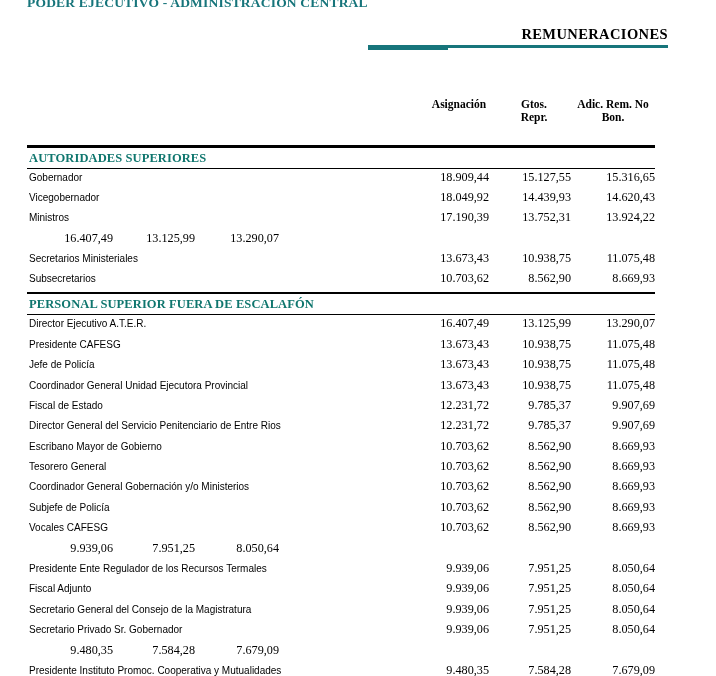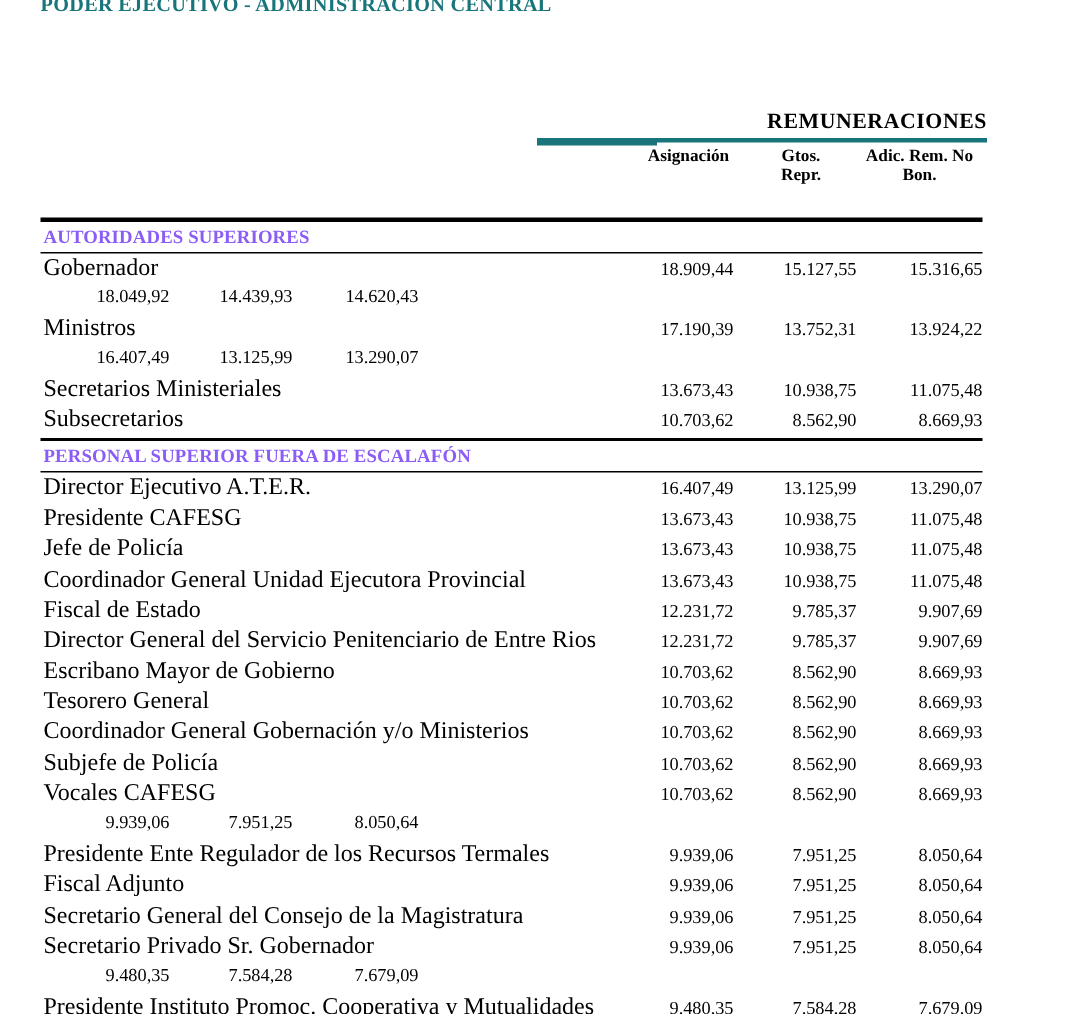--- a/index.html
+++ b/index.html
@@ -25,24 +25,23 @@
     font-weight: bold;
     font-size: 13.5px;
     letter-spacing: 0.2px;
     color: #17757b;
     white-space: nowrap;
   }
 
   
   .banner {
     position: absolute;
-    left: 358px;
+    left: 368px;
     top: 26px;
     width: 300px;
-    margin-top: 47px;
   }
   .banner-label {
     text-align: right;
     font-family: "Liberation Serif", serif;
     font-weight: bold;
     font-size: 14.5px;
     letter-spacing: 0.4px;
     color: #000000;
     line-height: 16px;
   }
@@ -100,35 +99,35 @@
     height: 1px;
     background: #000000;
     width: 100%;
   }
   .section-title {
     font-family: "Liberation Serif", serif;
     font-weight: bold;
     font-size: 12.5px;
     letter-spacing: 0.1px;
     padding: 3px 0 2px 2px;
-    color: #8b5cf6;
+    color: #0f766e;
     white-space: nowrap;
   }
   .rows {
     padding-top: 1px;
   }
   .row {
     display: flex;
     align-items: baseline;
     height: 20.4px;
   }
   .row-label {
     flex: 1 1 auto;
-    font-family: Liberation Serif, serif;
-    font-size: 16px;
+    font-family: Liberation Sans, sans-serif;
+    font-size: 10px;
     color: #000000;
     white-space: nowrap;
     padding-left: 2px;
   }
   .row-val {
     font-family: "Liberation Serif", serif;
     font-size: 12.2px;
     color: #000000;
     text-align: right;
     white-space: nowrap;
@@ -168,20 +167,21 @@
       <div class="section-title">AUTORIDADES SUPERIORES</div>
       <div class="rule-thin"></div>
       <div class="rows">
         <div class="row">
           <div class="row-label">Gobernador</div>
           <div class="row-val v1">18.909,44</div>
           <div class="row-val v2">15.127,55</div>
           <div class="row-val v3">15.316,65</div>
         </div>
         <div class="row">
+          <div class="row-label">Vicegobernador</div>
           <div class="row-val v1">18.049,92</div>
           <div class="row-val v2">14.439,93</div>
           <div class="row-val v3">14.620,43</div>
         </div>
         <div class="row">
           <div class="row-label">Ministros</div>
           <div class="row-val v1">17.190,39</div>
           <div class="row-val v2">13.752,31</div>
           <div class="row-val v3">13.924,22</div>
         </div>

